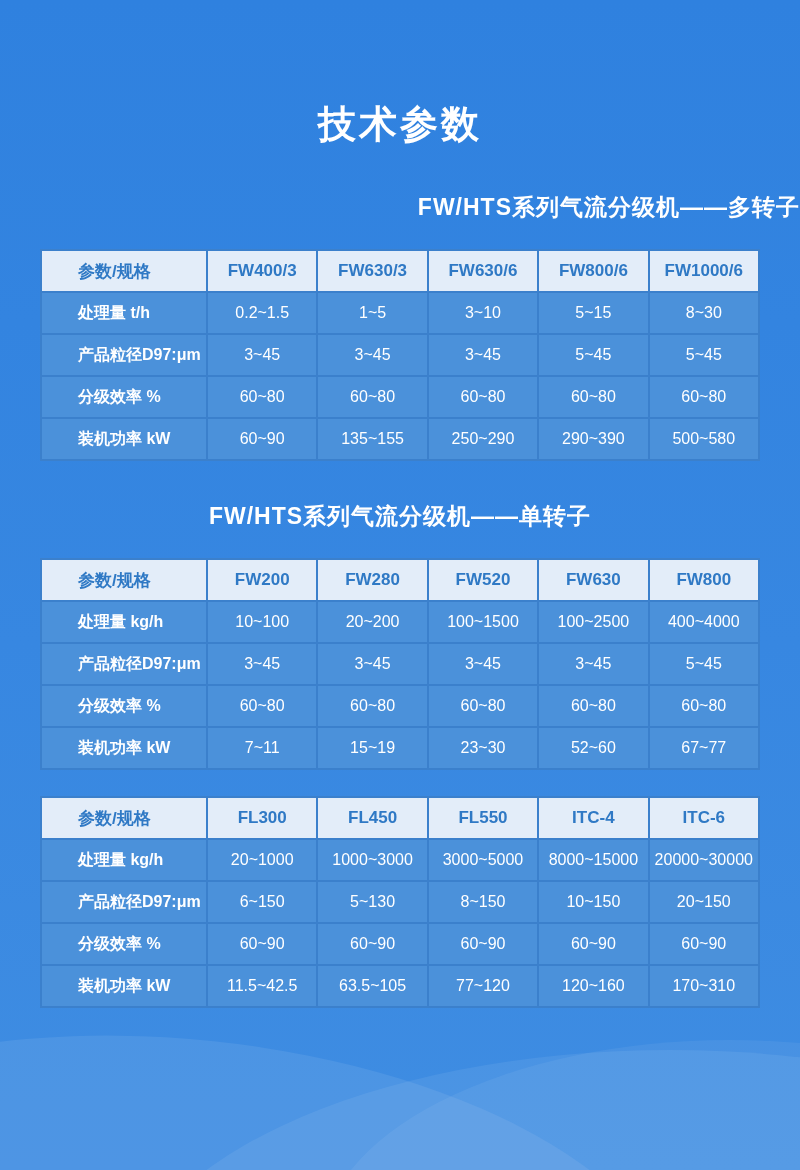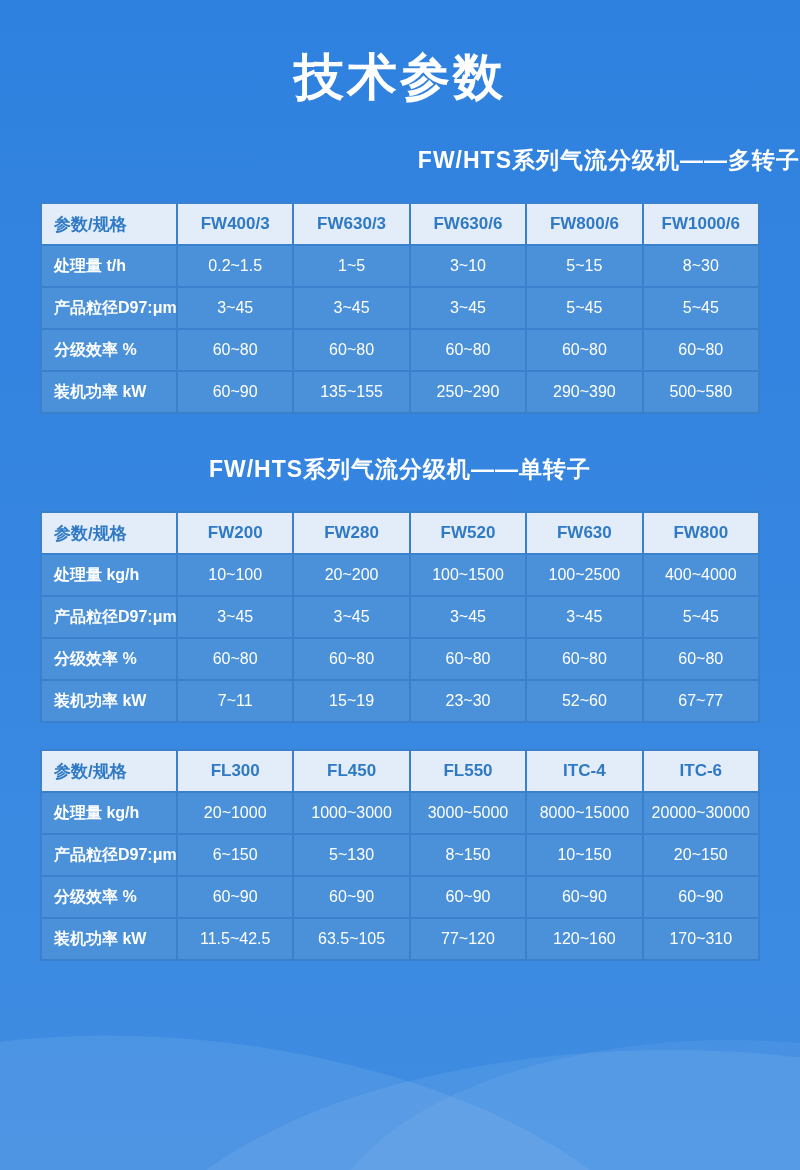--- a/index.html
+++ b/index.html
@@ -11,24 +11,24 @@
     overflow: hidden;
   }
   .waves { position: absolute; inset: 0; overflow: hidden; z-index: 0; }
   .wave { position: absolute; border-radius: 50%; background: rgba(255,255,255,0.08); }
   .wave1 { width: 980px; height: 460px; left: -300px; bottom: -330px; transform: rotate(6deg); }
   .wave2 { width: 1100px; height: 520px; left: 120px; bottom: -400px; background: rgba(255,255,255,0.07); }
   .wave3 { width: 820px; height: 420px; right: -340px; bottom: -290px; background: rgba(255,255,255,0.06); }
   .content { position: relative; z-index: 1; }
 
   .page-title {
-    margin-top: 53px;
+    margin-top: 100px;
     text-align: center;
     color: #ffffff;
-    font-size: 50px;
+    font-size: 38px;
     line-height: 48px;
     font-weight: bold;
     letter-spacing: 3px;
   }
   .section-title {
     text-align: center;
     color: #ffffff;
     font-size: 23px;
     line-height: 31px;
     font-weight: bold;
@@ -59,23 +59,23 @@
     font-size: 17px;
     font-weight: bold;
   }
   table.spec-table tbody td {
     background: #4B91DA;
     color: #ffffff;
     font-size: 16px;
     font-weight: normal;
   }
   table.spec-table .first-col {
-    width: 134px;
+    width: 164px;
     text-align: left;
-    padding-left: 12px;
+    padding-left: 36px;
   }
   table.spec-table tbody td.first-col {
     font-weight: bold;
     font-size: 16px;
   }
   .footer-note {
     width: 720px;
     margin: 26px auto 0;
     text-align: right;
     color: rgba(255,255,255,0.88);

